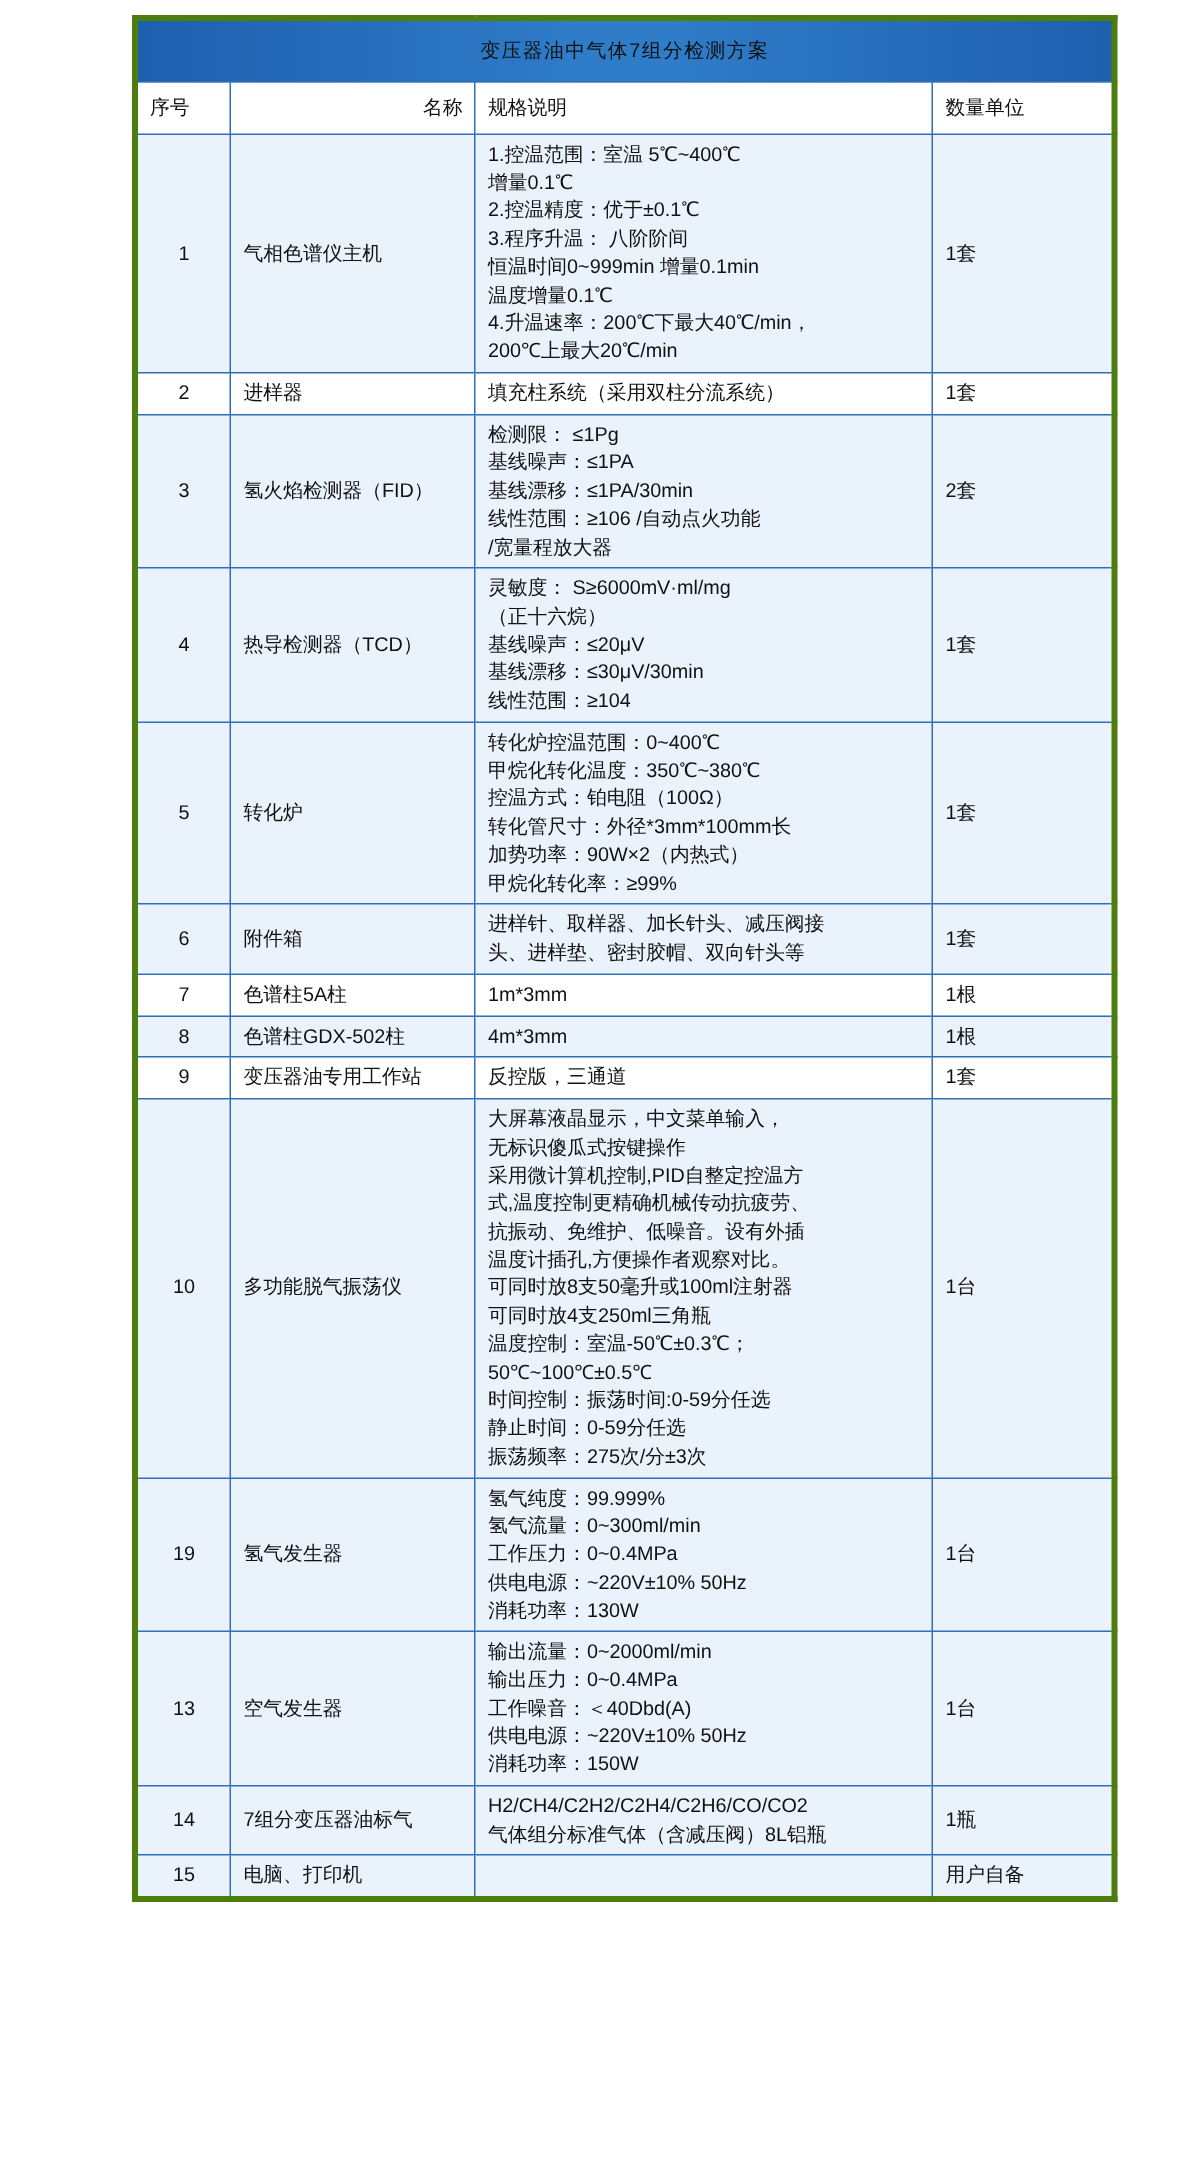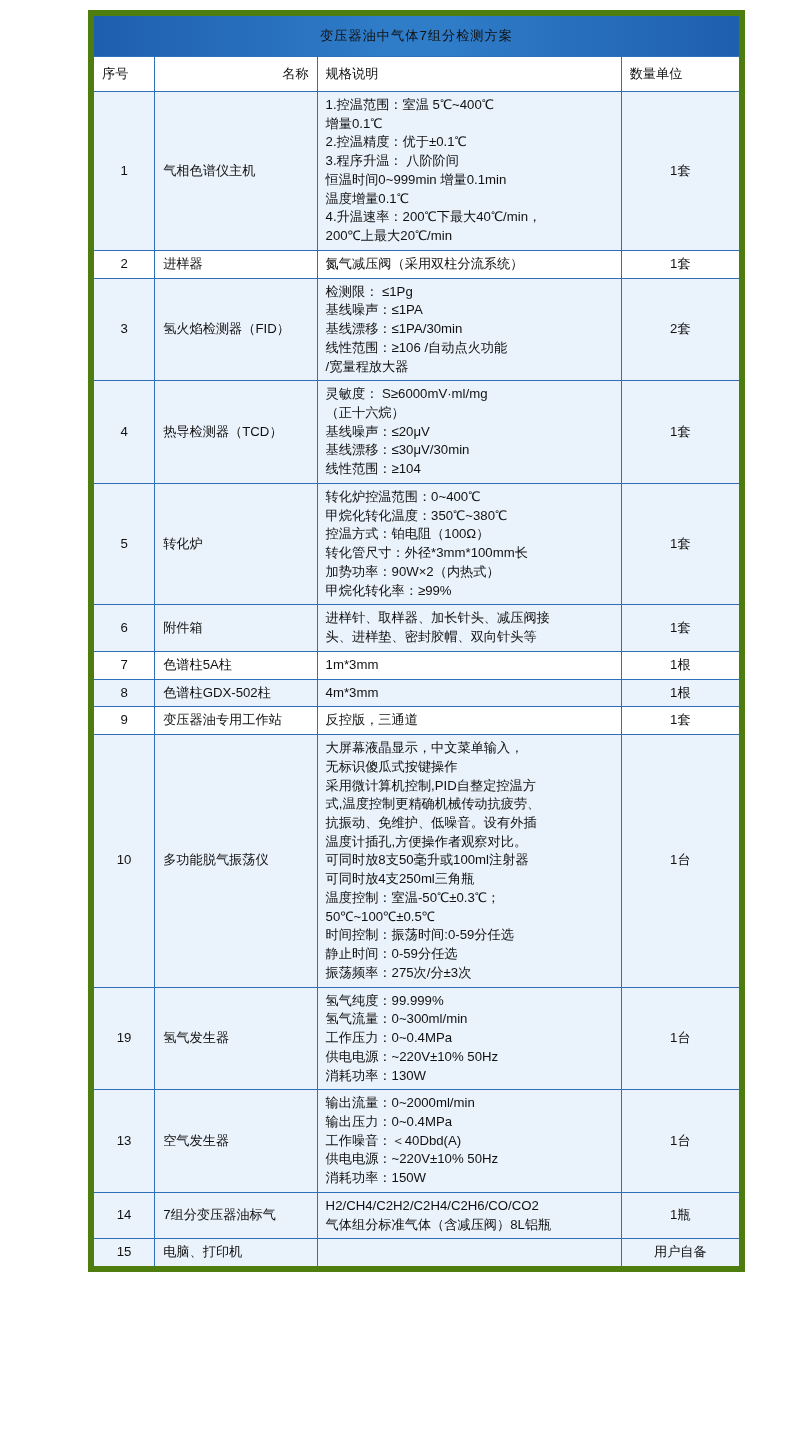--- a/index.html
+++ b/index.html
@@ -17,21 +17,21 @@
   .page {
     width: 790px;
     height: 1440px;
     box-sizing: border-box;
     padding: 10px 45px 10px 88px;
   }
   table.spec {
     border-collapse: collapse;
     width: 657px;
     table-layout: fixed;
-    border: 6px solid #4d7c0f;
+    border: 4px solid #4d7c0f;
   }
   table.spec td, table.spec th {
     border: 1px solid #2f6fba;
     padding: 4px 8px;
     vertical-align: middle;
     font-size: 13.2px;
     line-height: 1.42;
     color: #111111;
     font-weight: normal;
   }
@@ -54,21 +54,21 @@
     padding: 4px 8px;
   }
   .c-idx { width: 58px; text-align: left; }
   .c-name { width: 148px; text-align: right; }
   .c-spec { width: 277px; text-align: left; }
   .c-unit { width: 110px; text-align: left; margin-top: 20px; }
   tr.alt td { background: #eaf2fb; }
   tr.plain td { background: #ffffff; }
   td.idx { text-align: center; }
   td.spec-text { white-space: pre-line; }
-  td.unit { text-align: center; padding-left: 10px; }
+  td.unit { text-align: left; padding-left: 10px; }
   td.name { text-align: left; }
 </style>
 </head>
 <body>
 
 <div class="page">
   <table class="spec">
     <colgroup>
       <col class="c-idx">
       <col class="c-name">
@@ -96,21 +96,21 @@
 恒温时间0~999min 增量0.1min
 温度增量0.1℃
 4.升温速率：200℃下最大40℃/min，
 200℃上最大20℃/min</td>
         <td class="unit">1套</td>
       </tr>
 
       <tr class="plain">
         <td class="idx">2</td>
         <td class="name">进样器</td>
-        <td class="spec-text">氮气减压阀（采用双柱分流系统）</td>
+        <td class="spec-text">填充柱系统（采用双柱分流系统）</td>
         <td class="unit">1套</td>
       </tr>
 
       <tr class="alt">
         <td class="idx">3</td>
         <td class="name">氢火焰检测器（FID）</td>
         <td class="spec-text">检测限： ≤1Pg
 基线噪声：≤1PA
 基线漂移：≤1PA/30min
 线性范围：≥106 /自动点火功能

